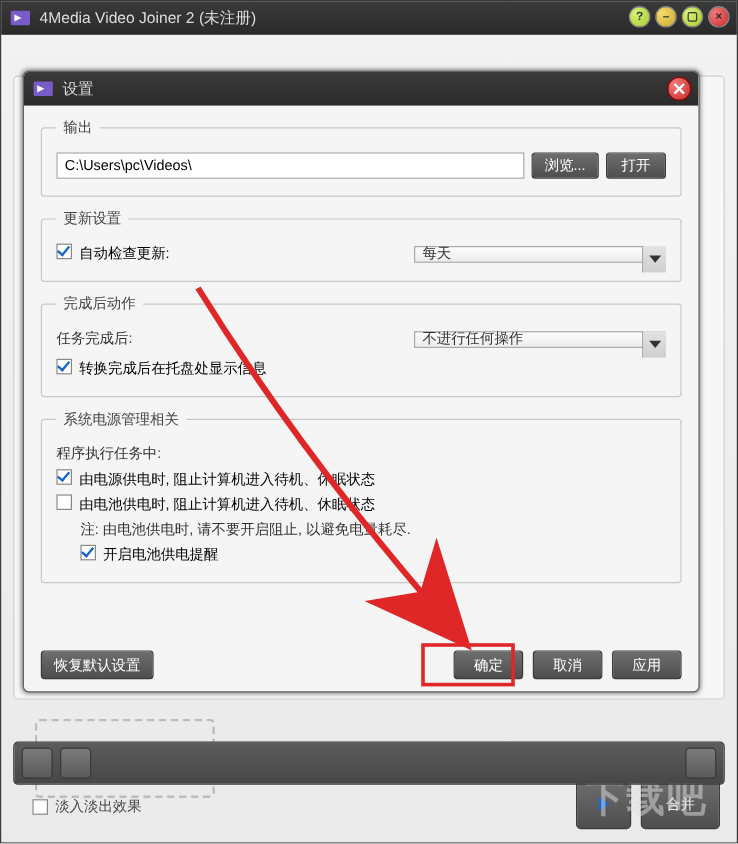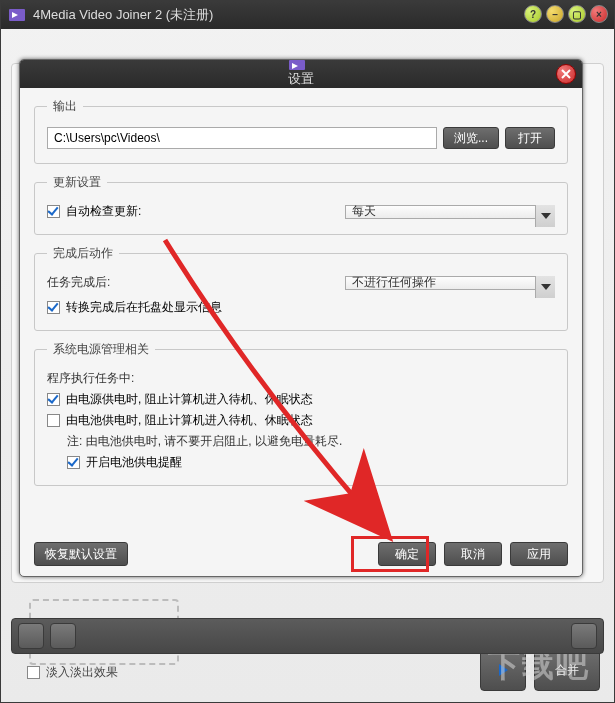--- a/index.html
+++ b/index.html
@@ -70,21 +70,20 @@
     box-shadow: 0 0 4px rgba(0,0,0,.6);
     overflow:hidden;
     z-index:10;
   }
   .dialog-title-bar {
     height: 28px;
     background: linear-gradient(#3a3a3a,#2a2a2a);
     display:flex; align-items:center;
     padding:0 8px;
     position:relative;
-    flex-direction:column;
   }
   .dialog-title-bar .logo-icon{width:16px;height:12px;background:#7a5cc9;border-radius:1px;margin-right:8px;position:relative;}
   .dialog-title-bar .logo-icon::after{content:"";position:absolute;left:3px;top:3px;border-left:6px solid #fff;border-top:3px solid transparent;border-bottom:3px solid transparent;}
   .dialog-title-text { color:#ddd; font-size:13px;}
   .dialog-close {
     position:absolute; right:6px; top:4px;
     width:20px;height:20px;border-radius:50%;
     background:radial-gradient(circle at 30% 30%,#f27a7a,#c92a2a);
     display:flex;align-items:center;justify-content:center;
     border:1px solid #900;
@@ -146,21 +145,21 @@
     background:linear-gradient(#e3e3e3,#cfcfcf);
     display:flex;align-items:center;justify-content:center;
   }
   .select-arrow::after{
     content:""; width:0;height:0;
     border-left:5px solid transparent;
     border-right:5px solid transparent;
     border-top:6px solid #333;
   }
 
-  .checkbox-wrap{ display:flex; align-items:center; gap:6px; }
+  .checkbox-wrap{ display:flex; align-items:flex-start; gap:6px; }
   .chk{
     width:13px;height:13px;border:1px solid #888;background:#fff;
     display:inline-flex;align-items:center;justify-content:center;
     position:relative;
   }
   .chk.checked{background:#fff;}
   .chk.checked::after{
     content:"";
     position:absolute;
     left:2px; top:-1px;

